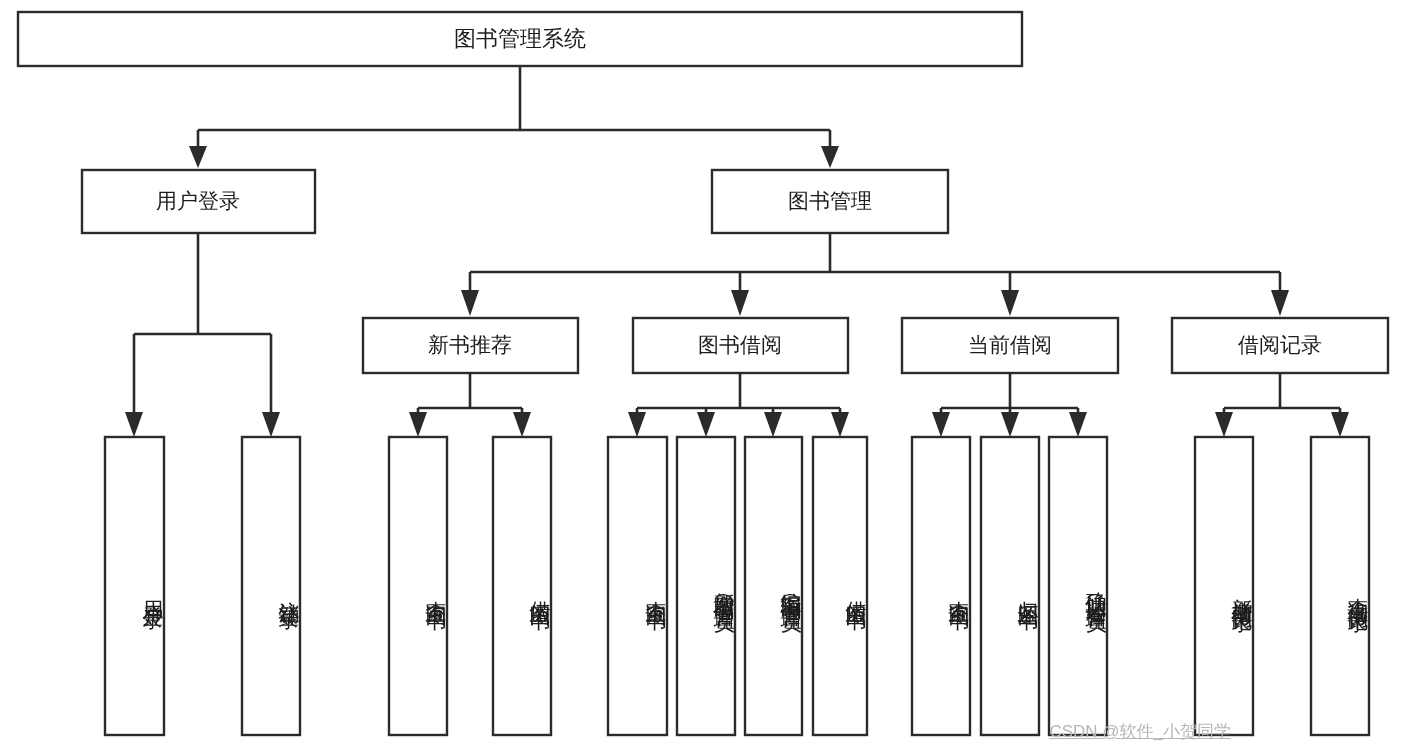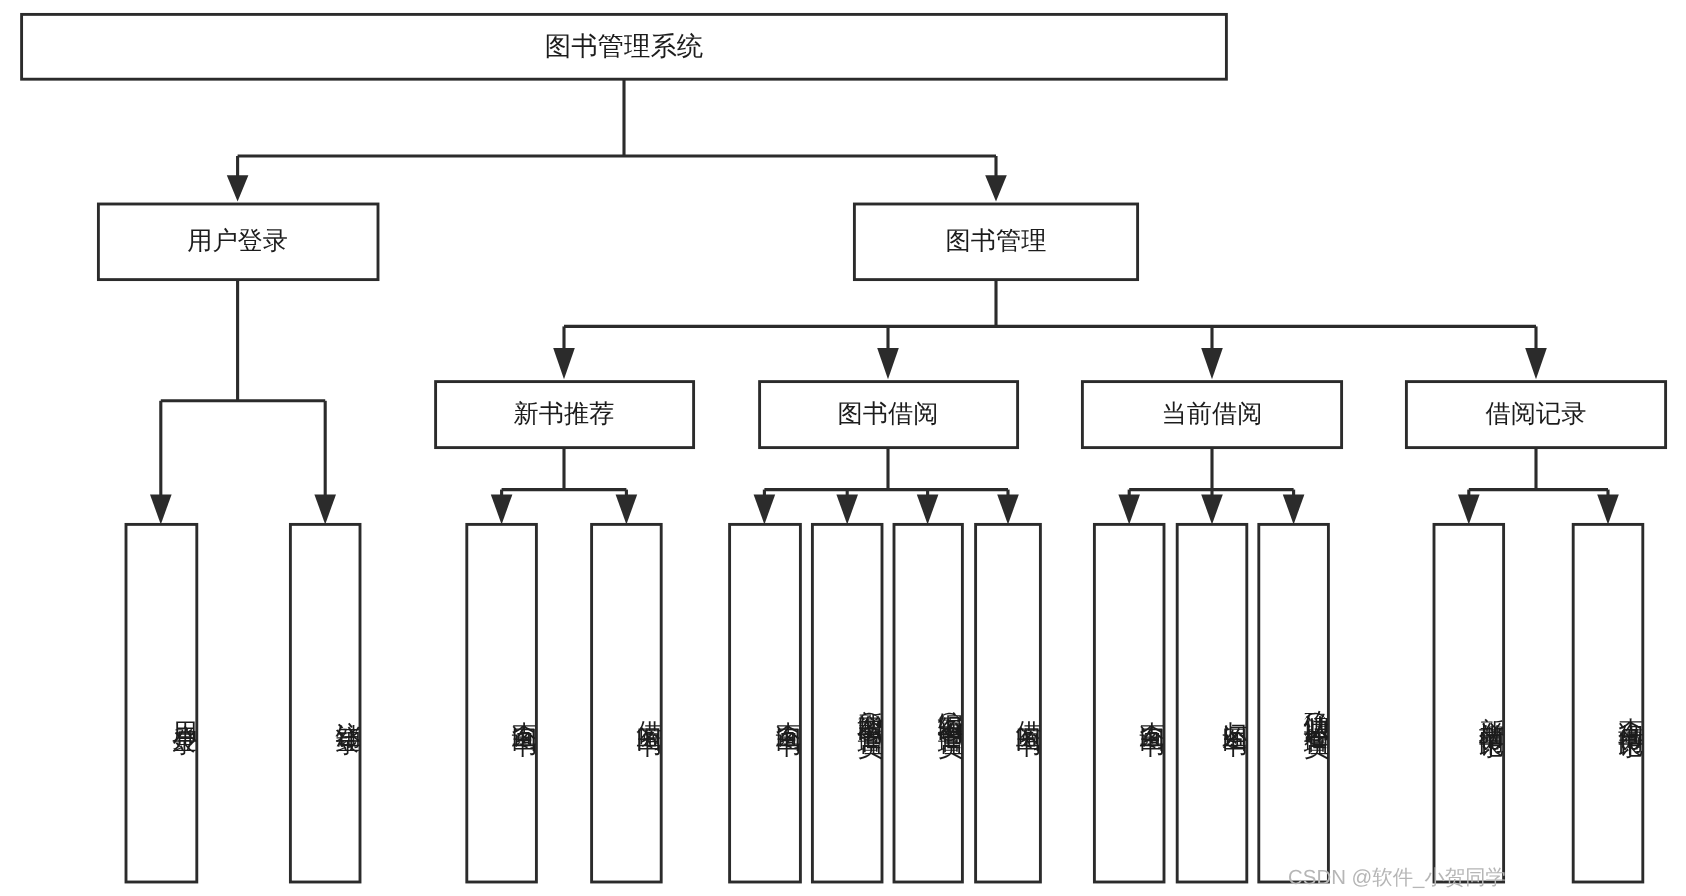--- a/index.html
+++ b/index.html
@@ -68,26 +68,27 @@
     letter-spacing: 3px;
     white-space: nowrap;
     text-align: center;
     display: flex;
     align-items: flex-start;
     justify-content: center;
     pointer-events: none;
   }
   .watermark {
     position: absolute;
-    right: 4px;
+    right: 28px;
     bottom: 4px;
     font-family: "Liberation Sans", "DejaVu Sans", sans-serif;
     font-size: 17px;
     color: #b6b6b6;
     white-space: nowrap;
+    text-decoration: underline;
   }
 </style>
 </head>
 <body>
 
 <div id="diagram-root">
 
   <svg class="diagram-canvas" viewBox="0 0 1405 747">
 
     <g>

